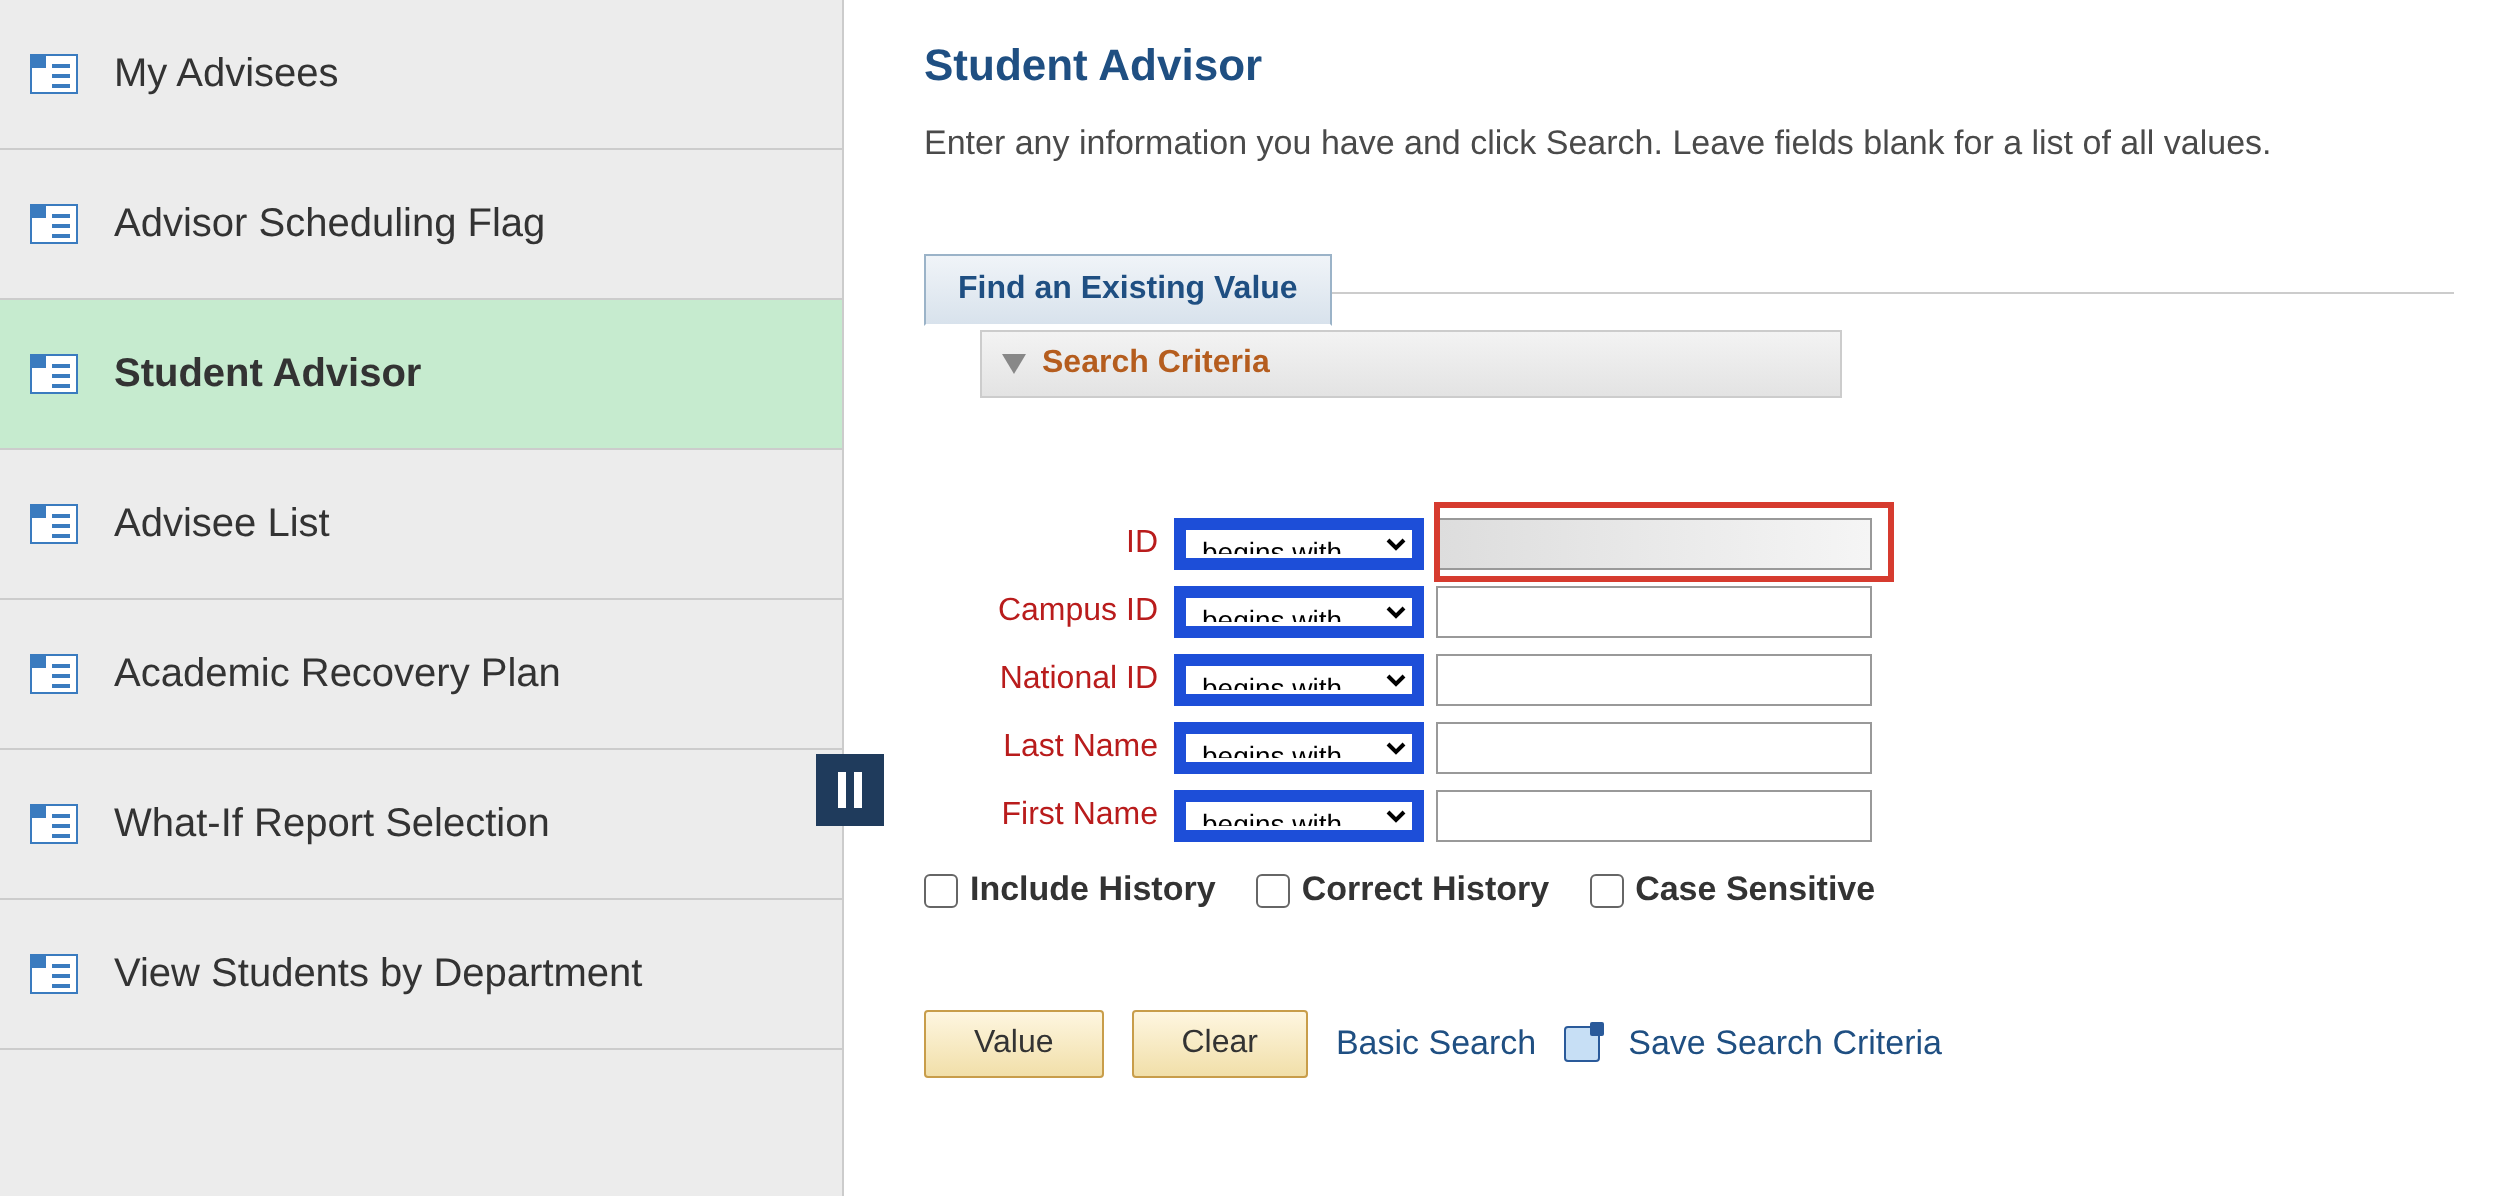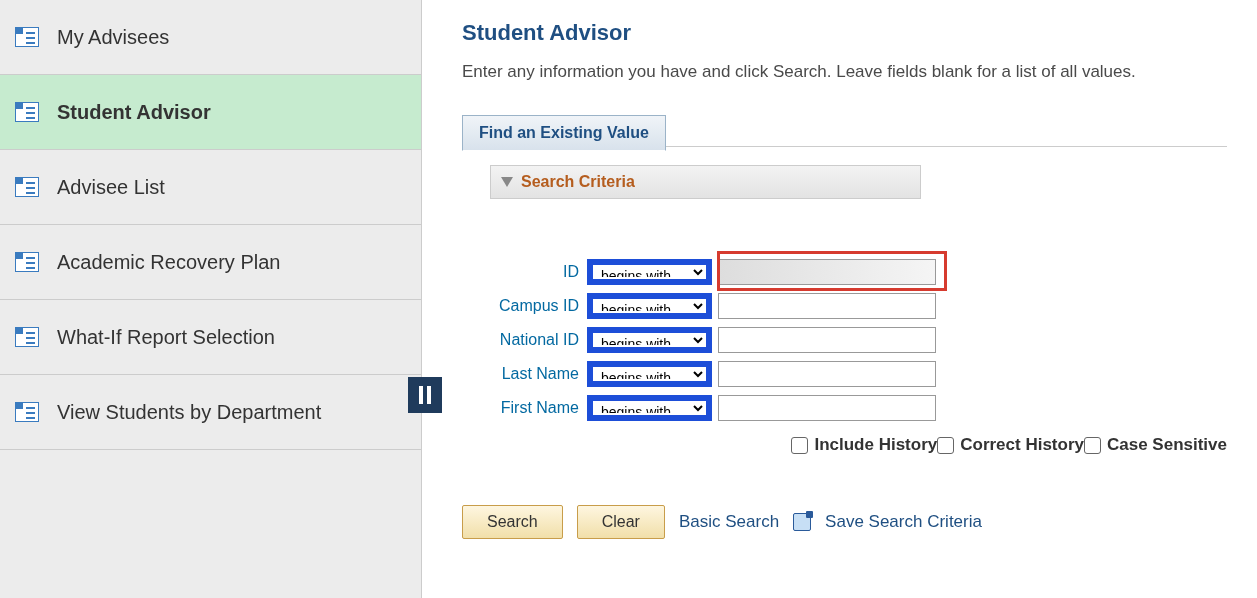--- a/index.html
+++ b/index.html
@@ -80,21 +80,21 @@
   .tab {
     display: inline-block;
     background: linear-gradient(#f0f4f8, #d8e2ec);
     border: 1px solid #9bb3c8;
     border-bottom: 1px solid #fff;
     color: #1f4f82;
     font-weight: bold;
     padding: 8px 16px;
     font-size: 16px;
     position: relative;
-    top: 5px;
+    top: 17px;
   }
   .criteria-box {
     width: 459px;
     margin-bottom: 20px;
     padding-left: 28px;
   }
   .criteria-header {
     background: linear-gradient(#f3f3f3, #e3e3e3);
     border: 1px solid #ccc;
     padding: 7px 10px;
@@ -117,21 +117,21 @@
   .form-row {
     display: flex;
     align-items: center;
     margin-bottom: 8px;
   }
   .form-label {
     width: 125px;
     text-align: right;
     padding-right: 8px;
     font-size: 16px;
-    color: #0369a1;
+    color: #b91c1c;
   }
   .form-select {
     width: 125px;
     height: 26px;
     border: 6px solid #1d4ed8;
     background: #fff;
     font-size: 14px;
     padding: 2px 4px;
     margin-right: 6px;
   }
@@ -147,26 +147,26 @@
     padding: 5px;
     position: absolute;
     pointer-events: none;
   }
   .redacted {
     background: linear-gradient(to right, #ddd, #f5f5f5);
   }
   .checks-row {
     display: flex;
     align-items: center;
+    gap: 20px;
     margin-top: 14px;
     margin-bottom: 50px;
     font-size: 17px;
     font-weight: bold;
     color: #333;
-    justify-content: flex-end;
   }
   .check-group { display: flex; align-items: center; gap: 6px; }
   .checkbox {
     width: 17px; height: 17px;
     border: 1px solid #666;
     border-radius: 3px;
     background: #fff;
   }
   .actions-row {
     display: flex;
@@ -223,20 +223,24 @@
 </style>
 </head>
 <body>
 
 <div class="container">
 
   <div class="sidebar">
     <div class="sidebar-item">
       <span class="doc-icon"></span>
       <span>My Advisees</span>
+    </div>
+    <div class="sidebar-item">
+      <span class="doc-icon"></span>
+      <span>Advisor Scheduling Flag</span>
     </div>
     <div class="sidebar-item active">
       <span class="doc-icon"></span>
       <span>Student Advisor</span>
     </div>
     <div class="sidebar-item">
       <span class="doc-icon"></span>
       <span>Advisee List</span>
     </div>
     <div class="sidebar-item">
@@ -327,21 +331,21 @@
           <span class="checkbox"></span>
           <span>Correct History</span>
         </div>
         <div class="check-group">
           <span class="checkbox"></span>
           <span>Case Sensitive</span>
         </div>
       </div>
 
       <div class="actions-row">
-        <button class="btn">Search</button>
+        <button class="btn">Value</button>
         <button class="btn">Clear</button>
         <span class="link">Basic Search</span>
         <span class="save-icon"></span>
         <span class="link">Save Search Criteria</span>
       </div>
 
     </div>
   </div>
 </div>
 

